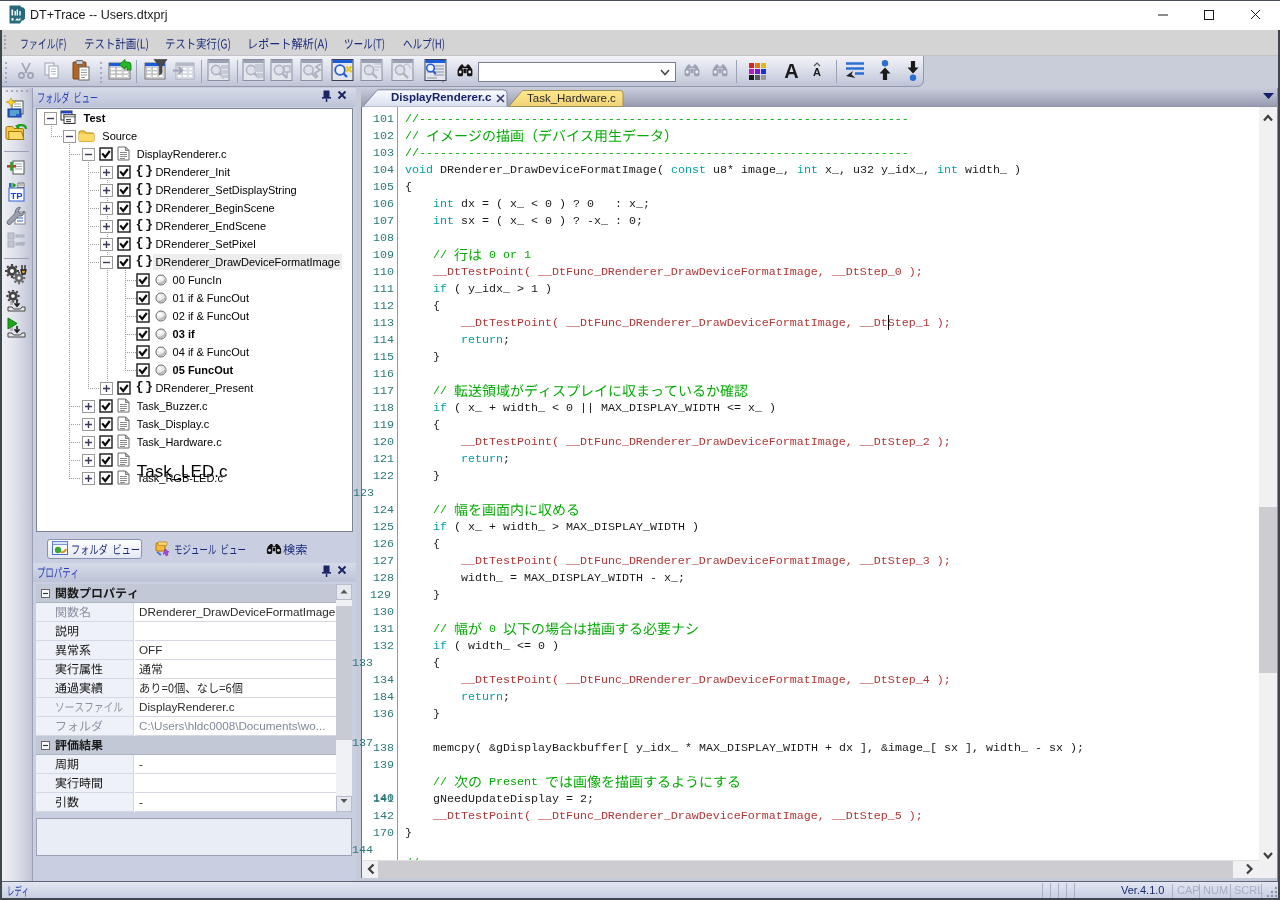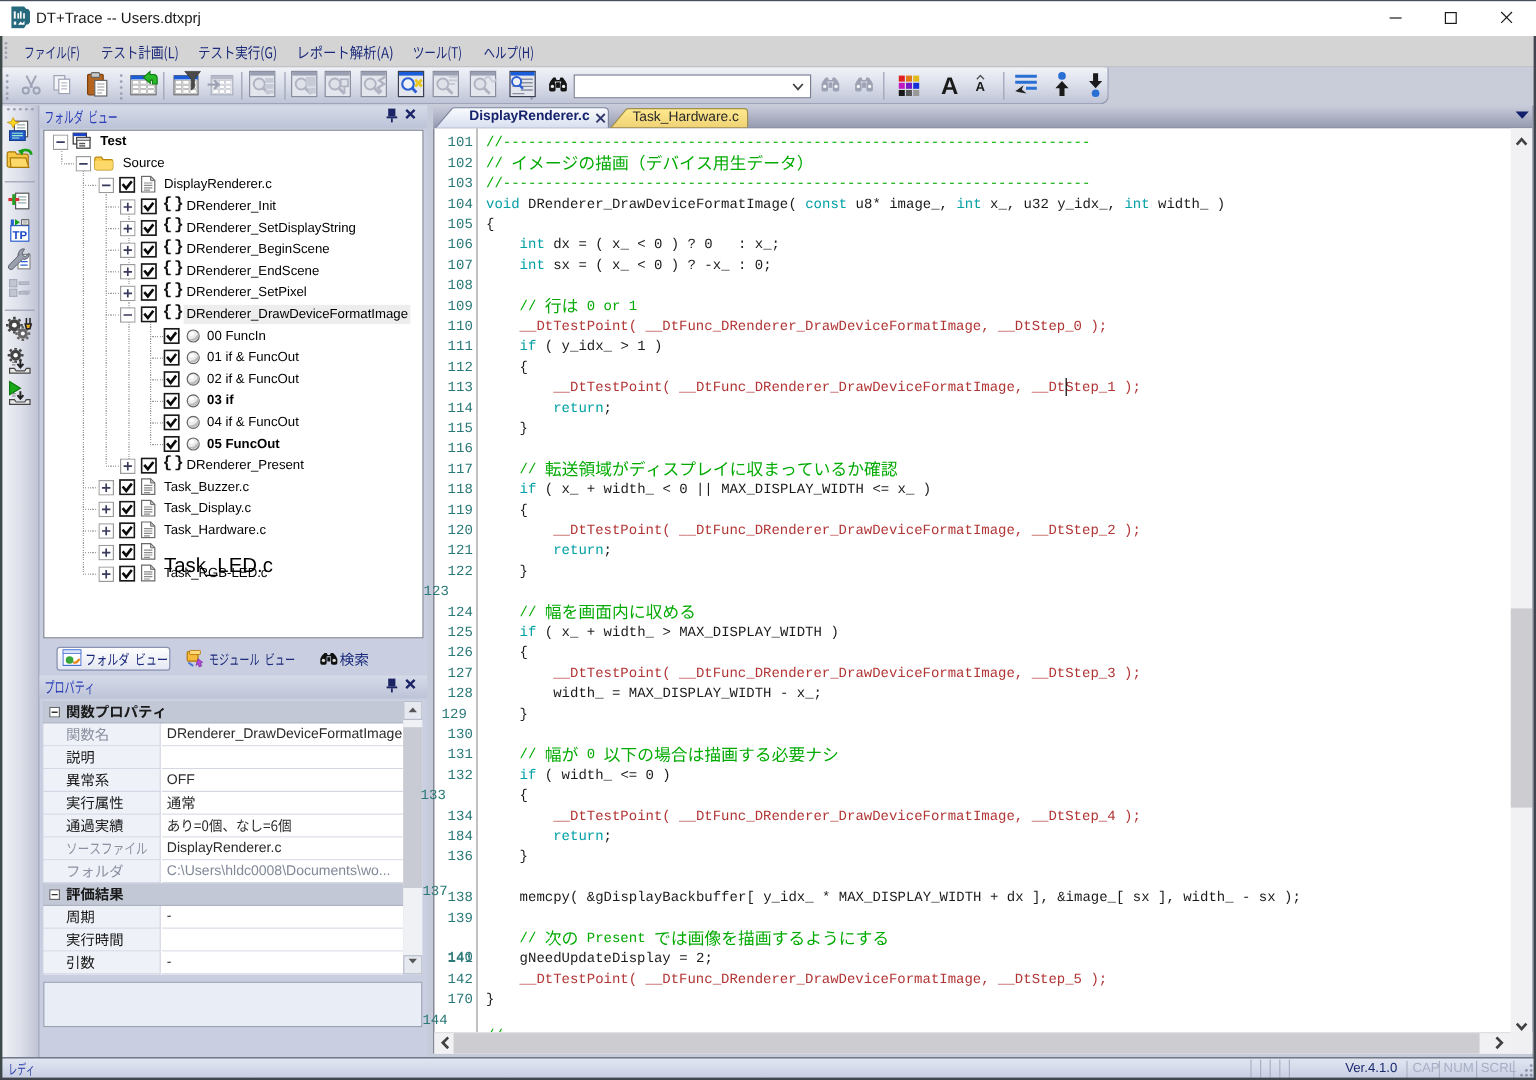--- a/index.html
+++ b/index.html
@@ -870,29 +870,29 @@
     <div class="abs mono" style="left:0;top:451px;height:17px;line-height:17px;"><span class="abs" style="left:352px;top:0;width:42px;text-align:right;color:#2a7878">121</span><span class="abs" style="left:461.0px;top:0;color:#00a0a5">return</span><span class="abs" style="left:503.0px;top:0;color:#1a1a1a">;</span></div>
     <div class="abs mono" style="left:0;top:468px;height:17px;line-height:17px;"><span class="abs" style="left:352px;top:0;width:42px;text-align:right;color:#2a7878">122</span><span class="abs" style="left:405.0px;top:0;color:#1a1a1a">    }</span></div>
     <div class="abs mono" style="left:0;top:485px;height:17px;line-height:17px;"><span class="abs" style="left:332px;top:0;width:42px;text-align:right;color:#2a7878">123</span></div>
     <div class="abs mono" style="left:0;top:502px;height:17px;line-height:17px;"><span class="abs" style="left:352px;top:0;width:42px;text-align:right;color:#2a7878">124</span><span class="abs" style="left:405.0px;top:0;color:#00aa00">    // </span><svg class="abs" style="left:454.0px;top:0" width="127" height="17" viewBox="0 0 127 17">
         <path d="M6.0 2.0V2.8H13.3V2.0ZM7.7 4.7H11.6V6.3H7.7ZM6.7 3.8V7.1H12.6V3.8ZM0.9 3.9V11.2H1.7V4.8H2.8V14.1H3.7V4.8H4.8V10.0C4.8 10.2 4.7 10.2 4.6 10.2C4.5 10.2 4.3 10.2 3.9 10.2C4.1 10.4 4.2 10.8 4.2 11.1C4.7 11.1 5.0 11.1 5.3 10.9C5.5 10.7 5.6 10.5 5.6 10.1V3.9H3.7V1.3H2.8V3.9ZM7.1 11.3H9.1V12.8H7.1ZM12.2 11.3V12.8H10.0V11.3ZM7.1 10.5V9.1H9.1V10.5ZM12.2 10.5H10.0V9.1H12.2ZM6.1 8.2V14.1H7.1V13.6H12.2V14.1H13.1V8.2Z M26.3 6.8 25.9 5.8C25.5 6.0 25.2 6.1 24.7 6.3C24.0 6.7 23.2 7.0 22.2 7.5C22.0 6.6 21.2 6.2 20.3 6.2C19.7 6.2 18.9 6.4 18.4 6.7C18.9 6.1 19.3 5.3 19.6 4.5C21.2 4.5 22.9 4.4 24.3 4.2L24.3 3.1C23.0 3.4 21.5 3.5 20.0 3.5C20.2 2.9 20.4 2.3 20.4 1.9L19.3 1.8C19.3 2.3 19.1 3.0 18.9 3.6L18.0 3.6C17.4 3.6 16.4 3.5 15.7 3.4V4.5C16.4 4.5 17.3 4.6 17.9 4.6H18.6C18.0 5.7 17.1 7.1 15.3 8.9L16.3 9.6C16.8 9.0 17.1 8.5 17.6 8.1C18.2 7.5 19.1 7.1 20.0 7.1C20.6 7.1 21.1 7.3 21.2 7.9C19.6 8.8 17.9 9.8 17.9 11.5C17.9 13.2 19.5 13.6 21.5 13.6C22.8 13.6 24.3 13.5 25.4 13.4L25.4 12.3C24.2 12.5 22.7 12.6 21.6 12.6C20.1 12.6 19.1 12.4 19.1 11.3C19.1 10.4 20.0 9.7 21.3 9.0C21.3 9.7 21.3 10.6 21.2 11.2H22.3L22.3 8.5C23.3 8.0 24.3 7.6 25.1 7.3C25.5 7.1 26.0 6.9 26.3 6.8Z M39.8 4.5V12.2H30.3V4.5H29.2V14.1H30.3V13.2H39.8V14.1H40.8V4.5ZM31.6 4.7V11.0H38.3V4.7H35.5V3.1H41.2V2.2H28.8V3.1H34.4V4.7ZM32.5 8.3H34.5V10.1H32.5ZM35.4 8.3H37.4V10.1H35.4ZM32.5 5.6H34.5V7.4H32.5ZM35.4 5.6H37.4V7.4H35.4Z M47.4 8.3H50.4V9.9H47.4ZM47.4 7.5V5.9H50.4V7.5ZM47.4 10.8H50.4V12.4H47.4ZM42.8 2.2V3.2H48.2C48.1 3.7 48.0 4.4 47.8 4.9H43.5V14.1H44.5V13.4H53.5V14.1H54.5V4.9H48.9L49.4 3.2H55.2V2.2ZM44.5 12.4V5.9H46.5V12.4ZM53.5 12.4H51.4V5.9H53.5Z M57.4 3.6V14.1H58.4V4.7H62.5C62.4 6.5 61.9 8.8 58.8 10.5C59.0 10.7 59.4 11.1 59.5 11.3C61.4 10.2 62.4 8.9 63.0 7.5C64.3 8.7 65.7 10.2 66.4 11.1L67.3 10.4C66.4 9.4 64.7 7.7 63.3 6.5C63.4 5.9 63.5 5.3 63.5 4.7H67.6V12.7C67.6 13.0 67.5 13.1 67.3 13.1C67.0 13.1 66.0 13.1 65.0 13.0C65.2 13.3 65.4 13.8 65.4 14.1C66.7 14.1 67.5 14.1 68.0 13.9C68.5 13.8 68.6 13.4 68.6 12.7V3.6H63.5V1.2H62.5V3.6Z M76.4 3.5V4.7C77.9 4.8 80.6 4.8 82.1 4.7V3.5C80.7 3.7 77.9 3.8 76.4 3.5ZM76.9 9.2 75.9 9.2C75.8 9.8 75.7 10.3 75.7 10.8C75.7 12.1 76.7 12.9 79.1 12.9C80.5 12.9 81.7 12.8 82.6 12.6L82.6 11.4C81.4 11.7 80.3 11.8 79.1 11.8C77.2 11.8 76.7 11.2 76.7 10.5C76.7 10.2 76.8 9.8 76.9 9.2ZM73.7 2.5 72.5 2.4C72.5 2.7 72.4 3.0 72.4 3.4C72.2 4.5 71.7 6.9 71.7 9.0C71.7 10.9 72.0 12.5 72.3 13.5L73.3 13.4C73.2 13.3 73.2 13.1 73.2 12.9C73.2 12.7 73.2 12.5 73.3 12.3C73.4 11.6 73.9 10.1 74.3 9.1L73.7 8.7C73.5 9.3 73.1 10.1 72.9 10.7C72.8 10.0 72.8 9.5 72.8 8.8C72.8 7.2 73.2 4.7 73.5 3.4C73.5 3.2 73.6 2.7 73.7 2.5Z M85.5 2.8V10.1L84.5 10.3L84.7 11.4L88.4 10.4V14.1H89.4V1.3H88.4V9.3L86.5 9.8V2.8ZM91.7 3.4 90.7 3.6C91.2 6.2 91.9 8.4 93.0 10.2C92.0 11.6 90.9 12.6 89.6 13.2C89.9 13.4 90.2 13.8 90.4 14.1C91.6 13.4 92.7 12.4 93.6 11.2C94.5 12.4 95.6 13.4 96.9 14.1C97.1 13.8 97.4 13.4 97.6 13.2C96.3 12.6 95.2 11.5 94.3 10.3C95.6 8.3 96.6 5.7 97.0 2.5L96.3 2.3L96.2 2.3H90.0V3.3H95.9C95.4 5.6 94.7 7.6 93.7 9.2C92.8 7.6 92.1 5.6 91.7 3.4Z M105.6 5.1C105.2 6.5 104.6 8.0 104.0 9.0L103.7 8.5C103.3 8.0 102.9 7.0 102.6 6.1C103.5 5.5 104.5 5.2 105.6 5.1ZM101.6 2.8 100.5 3.2C100.6 3.5 100.8 4.0 100.9 4.4L101.4 5.7C100.1 6.8 99.2 8.4 99.2 10.1C99.2 11.7 100.1 12.6 101.2 12.6C102.2 12.6 103.1 11.9 103.9 10.8C104.1 11.1 104.4 11.4 104.6 11.6L105.5 10.9C105.2 10.6 104.9 10.3 104.6 9.9C105.4 8.8 106.1 7.0 106.6 5.2C108.4 5.5 109.6 6.9 109.6 8.7C109.6 10.8 108.0 12.4 105.0 12.6L105.7 13.6C108.7 13.2 110.7 11.5 110.7 8.7C110.7 6.3 109.1 4.6 106.9 4.2L107.1 3.3C107.2 3.0 107.3 2.5 107.4 2.2L106.2 2.1C106.2 2.4 106.1 2.8 106.1 3.1C106.0 3.5 105.9 3.8 105.9 4.1C104.6 4.2 103.4 4.4 102.3 5.1L101.9 4.0C101.8 3.6 101.7 3.2 101.6 2.8ZM103.3 9.9C102.7 10.8 101.9 11.5 101.3 11.5C100.6 11.5 100.2 10.9 100.2 10.0C100.2 8.9 100.8 7.6 101.7 6.7C102.1 7.8 102.6 8.8 103.0 9.4Z M120.1 12.5C119.8 12.6 119.4 12.6 119.0 12.6C117.9 12.6 117.1 12.2 117.1 11.5C117.1 11.0 117.6 10.6 118.2 10.6C119.3 10.6 120.0 11.4 120.1 12.5ZM115.3 2.7 115.4 3.8C115.7 3.8 116.0 3.8 116.3 3.8C117.0 3.7 119.8 3.6 120.6 3.6C119.9 4.2 118.1 5.7 117.3 6.3C116.5 7.0 114.7 8.5 113.6 9.4L114.4 10.3C116.1 8.5 117.4 7.5 119.7 7.5C121.5 7.5 122.9 8.5 122.9 9.9C122.9 11.0 122.2 11.8 121.1 12.3C120.9 10.9 120.0 9.8 118.3 9.8C117.0 9.8 116.1 10.6 116.1 11.6C116.1 12.8 117.3 13.6 119.2 13.6C122.1 13.6 124.0 12.1 124.0 9.9C124.0 8.0 122.3 6.6 120.0 6.6C119.4 6.6 118.7 6.7 118.0 6.9C119.1 6.0 121.0 4.4 121.7 3.8C122.0 3.6 122.3 3.4 122.5 3.3L121.9 2.4C121.7 2.5 121.5 2.5 121.1 2.6C120.4 2.6 117.1 2.7 116.3 2.7C116.0 2.7 115.7 2.7 115.3 2.7Z" fill="#00aa00"></path>
       </svg></div>
     <div class="abs mono" style="left:0;top:519px;height:17px;line-height:17px;"><span class="abs" style="left:352px;top:0;width:42px;text-align:right;color:#2a7878">125</span><span class="abs" style="left:433.0px;top:0;color:#00a0a5">if</span><span class="abs" style="left:447.0px;top:0;color:#1a1a1a"> ( </span><span class="abs" style="left:468.0px;top:0;color:#1a1a1a">x_</span><span class="abs" style="left:482.0px;top:0;color:#1a1a1a"> + </span><span class="abs" style="left:503.0px;top:0;color:#1a1a1a">width_</span><span class="abs" style="left:545.0px;top:0;color:#1a1a1a"> &gt; </span><span class="abs" style="left:566.0px;top:0;color:#1a1a1a">MAX_DISPLAY_WIDTH</span><span class="abs" style="left:685.0px;top:0;color:#1a1a1a"> )</span></div>
     <div class="abs mono" style="left:0;top:536px;height:17px;line-height:17px;"><span class="abs" style="left:352px;top:0;width:42px;text-align:right;color:#2a7878">126</span><span class="abs" style="left:405.0px;top:0;color:#1a1a1a">    {</span></div>
     <div class="abs mono" style="left:0;top:553px;height:17px;line-height:17px;"><span class="abs" style="left:352px;top:0;width:42px;text-align:right;color:#2a7878">127</span><span class="abs" style="left:461.0px;top:0;color:#b23535">__DtTestPoint( __DtFunc_DRenderer_DrawDeviceFormatImage, __DtStep_3 );</span></div>
     <div class="abs mono" style="left:0;top:570px;height:17px;line-height:17px;"><span class="abs" style="left:352px;top:0;width:42px;text-align:right;color:#2a7878">128</span><span class="abs" style="left:461.0px;top:0;color:#1a1a1a">width_</span><span class="abs" style="left:503.0px;top:0;color:#1a1a1a"> = </span><span class="abs" style="left:524.0px;top:0;color:#1a1a1a">MAX_DISPLAY_WIDTH</span><span class="abs" style="left:643.0px;top:0;color:#1a1a1a"> - </span><span class="abs" style="left:664.0px;top:0;color:#1a1a1a">x_</span><span class="abs" style="left:678.0px;top:0;color:#1a1a1a">;</span></div>
-    <div class="abs mono" style="left:0;top:587px;height:17px;line-height:17px;"><span class="abs" style="left:368px;top:0;width:42px;color:#2a7878">129</span><span class="abs" style="left:405.0px;top:0;color:#1a1a1a">    }</span></div>
+    <div class="abs mono" style="left:0;top:587px;height:17px;line-height:17px;"><span class="abs" style="left:349px;top:0;width:42px;text-align:right;color:#2a7878">129</span><span class="abs" style="left:405.0px;top:0;color:#1a1a1a">    }</span></div>
     <div class="abs mono" style="left:0;top:604px;height:17px;line-height:17px;"><span class="abs" style="left:352px;top:0;width:42px;text-align:right;color:#2a7878">130</span></div>
     <div class="abs mono" style="left:0;top:621px;height:17px;line-height:17px;"><span class="abs" style="left:352px;top:0;width:42px;text-align:right;color:#2a7878">131</span><span class="abs" style="left:405.0px;top:0;color:#00aa00">    // </span><svg class="abs" style="left:454.0px;top:0" width="29" height="17" viewBox="0 0 29 17">
         <path d="M6.0 2.0V2.8H13.3V2.0ZM7.7 4.7H11.6V6.3H7.7ZM6.7 3.8V7.1H12.6V3.8ZM0.9 3.9V11.2H1.7V4.8H2.8V14.1H3.7V4.8H4.8V10.0C4.8 10.2 4.7 10.2 4.6 10.2C4.5 10.2 4.3 10.2 3.9 10.2C4.1 10.4 4.2 10.8 4.2 11.1C4.7 11.1 5.0 11.1 5.3 10.9C5.5 10.7 5.6 10.5 5.6 10.1V3.9H3.7V1.3H2.8V3.9ZM7.1 11.3H9.1V12.8H7.1ZM12.2 11.3V12.8H10.0V11.3ZM7.1 10.5V9.1H9.1V10.5ZM12.2 10.5H10.0V9.1H12.2ZM6.1 8.2V14.1H7.1V13.6H12.2V14.1H13.1V8.2Z M24.8 3.7 23.7 4.2C24.7 5.4 25.8 7.8 26.2 9.2L27.3 8.7C26.9 7.4 25.6 4.9 24.8 3.7ZM24.9 1.7 24.2 2.0C24.5 2.6 25.0 3.4 25.3 4.0L26.1 3.6C25.8 3.1 25.3 2.2 24.9 1.7ZM26.5 1.2 25.7 1.5C26.1 2.0 26.6 2.8 26.9 3.4L27.6 3.1C27.4 2.5 26.8 1.7 26.5 1.2ZM14.9 5.2 15.0 6.4C15.4 6.3 16.0 6.3 16.3 6.2L18.1 6.1C17.6 7.9 16.5 11.1 15.1 13.0L16.2 13.5C17.7 11.1 18.7 7.9 19.2 5.9C19.8 5.9 20.4 5.8 20.7 5.8C21.6 5.8 22.2 6.1 22.2 7.4C22.2 8.9 22.0 10.7 21.5 11.6C21.2 12.3 20.8 12.4 20.3 12.4C19.9 12.4 19.2 12.3 18.6 12.1L18.8 13.3C19.2 13.3 19.9 13.4 20.4 13.4C21.3 13.4 22.0 13.2 22.5 12.3C23.0 11.1 23.3 8.9 23.3 7.2C23.3 5.3 22.2 4.9 21.0 4.9C20.6 4.9 20.1 4.9 19.4 4.9L19.8 3.0C19.8 2.7 19.9 2.4 19.9 2.1L18.6 2.0C18.6 2.9 18.5 4.0 18.3 5.0C17.4 5.1 16.6 5.2 16.2 5.2C15.7 5.2 15.3 5.2 14.9 5.2Z" fill="#00aa00"></path>
       </svg><span class="abs" style="left:482.0px;top:0;color:#00aa00"> 0 </span><svg class="abs" style="left:503.0px;top:0" width="197" height="17" viewBox="0 0 197 17">
         <path d="M5.1 3.4C6.0 4.5 6.9 5.9 7.3 6.9L8.3 6.3C7.9 5.4 7.0 4.0 6.0 3.0ZM2.2 2.0 2.4 10.7C1.7 11.0 1.1 11.3 0.5 11.5L0.9 12.6C2.4 11.9 4.6 11.0 6.5 10.1L6.3 9.1L3.5 10.3L3.3 2.0ZM10.8 2.0C10.2 8.1 8.7 11.5 3.9 13.3C4.1 13.5 4.6 13.9 4.7 14.2C6.9 13.2 8.5 12.0 9.6 10.4C10.8 11.6 12.1 13.1 12.7 14.1L13.6 13.3C12.9 12.2 11.4 10.6 10.1 9.4C11.1 7.5 11.6 5.1 12.0 2.1Z M14.8 2.3V3.3H20.2V14.1H21.3V6.7C22.9 7.6 24.8 8.7 25.7 9.5L26.5 8.5C25.4 7.7 23.1 6.4 21.5 5.6L21.3 5.8V3.3H27.2V2.3Z M34.7 4.0C34.5 5.3 34.2 6.6 33.9 7.8C33.2 10.2 32.4 11.1 31.8 11.1C31.1 11.1 30.3 10.3 30.3 8.5C30.3 6.6 32.0 4.3 34.7 4.0ZM35.8 4.0C38.2 4.2 39.6 5.9 39.6 8.1C39.6 10.5 37.8 11.8 36.0 12.2C35.7 12.3 35.3 12.4 34.8 12.4L35.5 13.4C38.8 13.0 40.7 11.0 40.7 8.1C40.7 5.3 38.6 2.9 35.4 2.9C31.9 2.9 29.2 5.6 29.2 8.6C29.2 11.0 30.5 12.4 31.7 12.4C33.0 12.4 34.1 10.9 35.0 8.0C35.4 6.7 35.6 5.3 35.8 4.0Z M49.0 4.3H53.5V5.4H49.0ZM49.0 2.4H53.5V3.5H49.0ZM48.0 1.7V6.2H54.4V1.7ZM46.6 7.0V7.9H48.6C47.9 9.1 46.9 10.0 45.8 10.7C46.0 10.9 46.4 11.2 46.5 11.4C47.2 10.9 47.8 10.4 48.4 9.8H49.8C49.0 11.0 47.8 12.3 46.6 12.9C46.9 13.1 47.1 13.3 47.3 13.6C48.6 12.7 50.0 11.2 50.7 9.8H52.1C51.5 11.3 50.5 12.8 49.3 13.6C49.6 13.7 49.9 14.0 50.1 14.2C51.3 13.3 52.4 11.4 53.0 9.8H54.1C53.9 12.0 53.7 12.9 53.4 13.1C53.3 13.2 53.2 13.3 53.0 13.3C52.8 13.3 52.3 13.3 51.8 13.2C52.0 13.4 52.0 13.8 52.1 14.1C52.6 14.1 53.1 14.1 53.4 14.1C53.8 14.0 54.0 14.0 54.2 13.7C54.6 13.3 54.9 12.2 55.1 9.3C55.1 9.2 55.1 8.9 55.1 8.9H49.0C49.3 8.6 49.5 8.2 49.6 7.9H55.5V7.0ZM42.5 10.5 42.9 11.6C44.1 11.0 45.6 10.2 47.0 9.5L46.8 8.6L45.4 9.2V5.3H46.9V4.3H45.4V1.4H44.4V4.3H42.7V5.3H44.4V9.7C43.7 10.0 43.0 10.3 42.5 10.5Z M59.5 5.8V6.8H66.5V5.8ZM63.0 2.3C64.3 4.1 66.8 6.1 68.9 7.2C69.1 6.9 69.4 6.6 69.6 6.3C67.4 5.3 64.9 3.4 63.4 1.3H62.4C61.3 3.1 58.9 5.2 56.5 6.5C56.7 6.7 57.0 7.1 57.1 7.3C59.5 6.0 61.8 4.0 63.0 2.3ZM58.7 8.5V14.1H59.8V13.5H66.2V14.1H67.3V8.5ZM59.8 12.6V9.5H66.2V12.6Z M73.6 2.3 72.3 2.2C72.3 2.5 72.3 2.9 72.3 3.2C72.1 4.4 71.6 7.0 71.6 9.1C71.6 11.0 71.9 12.5 72.1 13.5L73.1 13.4C73.1 13.3 73.1 13.1 73.1 13.0C73.1 12.8 73.1 12.5 73.2 12.3C73.3 11.6 73.8 10.2 74.1 9.2L73.6 8.8C73.3 9.4 73.0 10.2 72.8 10.8C72.7 10.2 72.6 9.6 72.6 8.9C72.6 7.3 73.1 4.6 73.3 3.3C73.4 3.0 73.5 2.5 73.6 2.3ZM79.5 10.4 79.5 10.9C79.5 11.8 79.1 12.4 78.0 12.4C76.9 12.4 76.2 12.0 76.2 11.3C76.2 10.6 77.0 10.2 78.0 10.2C78.5 10.2 79.0 10.3 79.5 10.4ZM80.5 2.2H79.2C79.3 2.5 79.3 2.8 79.3 3.1V4.8L78.0 4.8C77.1 4.8 76.4 4.8 75.6 4.7V5.8C76.4 5.8 77.1 5.9 77.9 5.9L79.3 5.8C79.3 7.0 79.4 8.4 79.4 9.4C79.0 9.4 78.6 9.3 78.1 9.3C76.3 9.3 75.2 10.3 75.2 11.4C75.2 12.7 76.3 13.4 78.1 13.4C80.0 13.4 80.6 12.3 80.6 11.2V10.9C81.3 11.3 82.0 11.9 82.7 12.5L83.3 11.6C82.6 10.9 81.7 10.2 80.5 9.8C80.5 8.6 80.4 7.2 80.4 5.8C81.2 5.7 82.0 5.6 82.8 5.5V4.4C82.0 4.6 81.2 4.7 80.4 4.8C80.4 4.1 80.4 3.4 80.4 3.1C80.4 2.8 80.4 2.5 80.5 2.2Z M94.5 1.2V3.3H92.0V1.2H91.0V3.3H89.0V4.2H91.0V6.0H92.0V4.2H94.5V6.0H95.5V4.2H97.3V3.3H95.5V1.2ZM90.6 10.5H92.7V12.4H90.6ZM90.6 9.5V7.6H92.7V9.5ZM95.8 10.5V12.4H93.7V10.5ZM95.8 9.5H93.7V7.6H95.8ZM89.6 6.7V14.1H90.6V13.4H95.8V14.0H96.8V6.7ZM86.3 1.3V4.1H84.6V5.0H86.3V8.1C85.6 8.4 84.9 8.5 84.4 8.7L84.7 9.7L86.3 9.2V12.8C86.3 13.0 86.2 13.1 86.0 13.1C85.9 13.1 85.3 13.1 84.7 13.1C84.9 13.3 85.0 13.8 85.0 14.0C85.9 14.0 86.5 14.0 86.8 13.8C87.1 13.7 87.3 13.4 87.3 12.8V8.9L88.8 8.4L88.7 7.4L87.3 7.8V5.0H88.8V4.1H87.3V1.3Z M109.8 4.5V12.2H100.3V4.5H99.2V14.1H100.3V13.2H109.8V14.1H110.8V4.5ZM101.6 4.7V11.0H108.3V4.7H105.5V3.1H111.2V2.2H98.8V3.1H104.4V4.7ZM102.5 8.3H104.5V10.1H102.5ZM105.4 8.3H107.4V10.1H105.4ZM102.5 5.6H104.5V7.4H102.5ZM105.4 5.6H107.4V7.4H105.4Z M120.0 7.8C120.1 9.1 119.5 9.8 118.7 9.8C117.9 9.8 117.3 9.2 117.3 8.4C117.3 7.5 118.0 6.9 118.7 6.9C119.3 6.9 119.7 7.2 120.0 7.8ZM113.3 3.9 113.4 4.9C115.1 4.8 117.5 4.7 119.6 4.7L119.6 6.1C119.4 6.0 119.1 6.0 118.7 6.0C117.4 6.0 116.2 7.0 116.2 8.4C116.2 9.9 117.4 10.7 118.5 10.7C119.0 10.7 119.4 10.6 119.8 10.4C119.2 11.6 117.9 12.4 116.0 12.8L117.0 13.8C120.2 12.8 121.2 10.7 121.2 8.8C121.2 8.1 121.0 7.5 120.7 7.0L120.7 4.7H120.9C122.9 4.7 124.2 4.7 125.0 4.8L125.0 3.7C124.3 3.7 122.6 3.7 120.9 3.7H120.7L120.7 2.8C120.7 2.6 120.8 2.1 120.8 1.9H119.5C119.5 2.0 119.6 2.4 119.6 2.8L119.6 3.7C117.5 3.7 114.9 3.8 113.3 3.9Z M134.1 12.5C133.8 12.6 133.4 12.6 133.0 12.6C131.9 12.6 131.1 12.2 131.1 11.5C131.1 11.0 131.6 10.6 132.2 10.6C133.3 10.6 134.0 11.4 134.1 12.5ZM129.3 2.7 129.4 3.8C129.7 3.8 130.0 3.8 130.3 3.8C131.0 3.7 133.8 3.6 134.6 3.6C133.9 4.2 132.1 5.7 131.3 6.3C130.5 7.0 128.7 8.5 127.6 9.4L128.4 10.3C130.1 8.5 131.4 7.5 133.7 7.5C135.5 7.5 136.9 8.5 136.9 9.9C136.9 11.0 136.2 11.8 135.1 12.3C134.9 10.9 134.0 9.8 132.3 9.8C131.0 9.8 130.1 10.6 130.1 11.6C130.1 12.8 131.3 13.6 133.2 13.6C136.1 13.6 138.0 12.1 138.0 9.9C138.0 8.0 136.3 6.6 134.0 6.6C133.4 6.6 132.7 6.7 132.0 6.9C133.1 6.0 135.0 4.4 135.7 3.8C136.0 3.6 136.3 3.4 136.5 3.3L135.9 2.4C135.7 2.5 135.5 2.5 135.1 2.6C134.4 2.6 131.1 2.7 130.3 2.7C130.0 2.7 129.7 2.7 129.3 2.7Z M144.3 2.0C145.5 2.8 147.0 4.0 147.9 4.7L148.6 3.9C147.8 3.2 146.2 2.1 145.0 1.3ZM142.1 5.5C141.8 7.0 141.2 8.9 140.4 10.1L141.4 10.5C142.2 9.3 142.7 7.3 143.1 5.7ZM150.3 6.4C151.3 7.8 152.2 9.7 152.6 10.9L153.6 10.4C153.2 9.2 152.2 7.3 151.3 6.0ZM151.1 2.1C149.8 4.7 147.9 7.2 145.4 9.3V4.6H144.3V10.2C143.1 11.1 141.8 11.8 140.4 12.5C140.7 12.7 141.0 13.0 141.1 13.3C142.3 12.8 143.3 12.1 144.3 11.4V12.1C144.3 13.6 144.7 14.0 146.3 14.0C146.6 14.0 148.8 14.0 149.1 14.0C150.6 14.0 151.0 13.3 151.1 10.7C150.8 10.7 150.4 10.5 150.1 10.3C150.0 12.5 149.9 13.0 149.1 13.0C148.6 13.0 146.7 13.0 146.4 13.0C145.6 13.0 145.4 12.8 145.4 12.2V10.6C148.3 8.4 150.5 5.5 152.1 2.5Z M155.7 4.0V7.6H159.4L158.5 8.9H154.6V9.8H157.9C157.4 10.5 156.9 11.2 156.4 11.8L157.4 12.1L157.7 11.8C158.6 11.9 159.4 12.1 160.2 12.3C158.8 12.8 157.1 13.1 154.8 13.2C155.0 13.4 155.2 13.8 155.2 14.1C158.0 13.9 160.2 13.5 161.8 12.7C163.5 13.2 165.1 13.7 166.3 14.1L166.9 13.3C165.9 12.9 164.4 12.4 162.8 12.0C163.6 11.4 164.2 10.7 164.6 9.8H167.4V8.9H159.7L160.5 7.7L160.1 7.6H166.4V4.0H163.1V2.8H167.0V1.8H155.0V2.8H158.8V4.0ZM159.2 9.8H163.4C163.0 10.6 162.4 11.2 161.5 11.7C160.5 11.4 159.4 11.2 158.3 11.0ZM159.8 2.8H162.1V4.0H159.8ZM156.7 4.8H158.8V6.7H156.7ZM159.8 4.8H162.1V6.7H159.8ZM163.1 4.8H165.4V6.7H163.1Z M169.4 5.4V6.6C169.7 6.5 170.2 6.5 170.7 6.5H174.8C174.8 9.4 173.6 11.5 171.0 12.7L172.1 13.5C174.9 11.9 176.0 9.6 176.0 6.5H179.7C180.1 6.5 180.7 6.5 180.9 6.6V5.4C180.7 5.4 180.2 5.4 179.7 5.4H176.0V3.6C176.0 3.1 176.0 2.4 176.1 2.2H174.7C174.7 2.4 174.8 3.1 174.8 3.5V5.4H170.7C170.2 5.4 169.7 5.4 169.4 5.4Z M186.2 2.2 185.6 3.2C186.4 3.7 187.9 4.7 188.6 5.2L189.3 4.2C188.7 3.8 187.0 2.7 186.2 2.2ZM184.1 12.3 184.8 13.4C186.1 13.1 188.0 12.5 189.4 11.7C191.6 10.3 193.6 8.5 194.8 6.6L194.1 5.5C193.0 7.5 191.1 9.3 188.8 10.6C187.4 11.4 185.7 12.0 184.1 12.3ZM184.1 5.4 183.5 6.3C184.3 6.8 185.8 7.8 186.5 8.3L187.2 7.3C186.6 6.8 184.9 5.8 184.1 5.4Z" fill="#00aa00"></path>
       </svg></div>
     <div class="abs mono" style="left:0;top:638px;height:17px;line-height:17px;"><span class="abs" style="left:352px;top:0;width:42px;text-align:right;color:#2a7878">132</span><span class="abs" style="left:433.0px;top:0;color:#00a0a5">if</span><span class="abs" style="left:447.0px;top:0;color:#1a1a1a"> ( </span><span class="abs" style="left:468.0px;top:0;color:#1a1a1a">width_</span><span class="abs" style="left:510.0px;top:0;color:#1a1a1a"> &lt;= 0 )</span></div>
-    <div class="abs mono" style="left:0;top:655px;height:17px;line-height:17px;"><span class="abs" style="left:340px;top:0;width:42px;text-align:center;color:#2a7878">133</span><span class="abs" style="left:405.0px;top:0;color:#1a1a1a">    {</span></div>
+    <div class="abs mono" style="left:0;top:655px;height:17px;line-height:17px;"><span class="abs" style="left:352px;top:0;width:42px;text-align:left;color:#2a7878">133</span><span class="abs" style="left:405.0px;top:0;color:#1a1a1a">    {</span></div>
     <div class="abs mono" style="left:0;top:672px;height:17px;line-height:17px;"><span class="abs" style="left:352px;top:0;width:42px;text-align:right;color:#2a7878">134</span><span class="abs" style="left:461.0px;top:0;color:#b23535">__DtTestPoint( __DtFunc_DRenderer_DrawDeviceFormatImage, __DtStep_4 );</span></div>
     <div class="abs mono" style="left:0;top:689px;height:17px;line-height:17px;"><span class="abs" style="left:352px;top:0;width:42px;text-align:right;color:#2a7878">184</span><span class="abs" style="left:461.0px;top:0;color:#00a0a5">return</span><span class="abs" style="left:503.0px;top:0;color:#1a1a1a">;</span></div>
     <div class="abs mono" style="left:0;top:706px;height:17px;line-height:17px;"><span class="abs" style="left:352px;top:0;width:42px;text-align:right;color:#2a7878">136</span><span class="abs" style="left:405.0px;top:0;color:#1a1a1a">    }</span></div>
     <div class="abs mono" style="left:0;top:723px;height:17px;line-height:17px;"><span class="abs" style="left:352px;top:12px;width:42px;text-align:left;color:#2a7878">137</span></div>
     <div class="abs mono" style="left:0;top:740px;height:17px;line-height:17px;"><span class="abs" style="left:352px;top:0;width:42px;text-align:right;color:#2a7878">138</span><span class="abs" style="left:433.0px;top:0;color:#1a1a1a">memcpy</span><span class="abs" style="left:475.0px;top:0;color:#1a1a1a">( &amp;</span><span class="abs" style="left:496.0px;top:0;color:#1a1a1a">gDisplayBackbuffer</span><span class="abs" style="left:622.0px;top:0;color:#1a1a1a">[ </span><span class="abs" style="left:636.0px;top:0;color:#1a1a1a">y_idx_</span><span class="abs" style="left:678.0px;top:0;color:#1a1a1a"> * </span><span class="abs" style="left:699.0px;top:0;color:#1a1a1a">MAX_DISPLAY_WIDTH</span><span class="abs" style="left:818.0px;top:0;color:#1a1a1a"> + </span><span class="abs" style="left:839.0px;top:0;color:#1a1a1a">dx</span><span class="abs" style="left:853.0px;top:0;color:#1a1a1a"> ], &amp;</span><span class="abs" style="left:888.0px;top:0;color:#1a1a1a">image_</span><span class="abs" style="left:930.0px;top:0;color:#1a1a1a">[ </span><span class="abs" style="left:944.0px;top:0;color:#1a1a1a">sx</span><span class="abs" style="left:958.0px;top:0;color:#1a1a1a"> ], </span><span class="abs" style="left:986.0px;top:0;color:#1a1a1a">width_</span><span class="abs" style="left:1028.0px;top:0;color:#1a1a1a"> - </span><span class="abs" style="left:1049.0px;top:0;color:#1a1a1a">sx</span><span class="abs" style="left:1063.0px;top:0;color:#1a1a1a"> );</span></div>
     <div class="abs mono" style="left:0;top:757px;height:17px;line-height:17px;"><span class="abs" style="left:352px;top:0;width:42px;text-align:right;color:#2a7878">139</span></div>
     <div class="abs mono" style="left:0;top:774px;height:17px;line-height:17px;"><span class="abs" style="left:352px;top:16px;width:42px;text-align:right;color:#2a7878">140</span><span class="abs" style="left:405.0px;top:0;color:#00aa00">    // </span><svg class="abs" style="left:454.0px;top:0" width="29" height="17" viewBox="0 0 29 17">
         <path d="M0.5 11.2 1.2 12.1C2.2 11.2 3.3 10.0 4.4 8.8L3.8 7.9C2.6 9.2 1.3 10.5 0.5 11.2ZM1.0 2.9C1.9 3.6 3.0 4.5 3.5 5.1L4.3 4.2C3.8 3.6 2.6 2.8 1.7 2.2ZM6.2 1.3C5.8 3.5 4.9 5.7 3.7 7.1C4.0 7.2 4.5 7.5 4.7 7.7C5.3 6.9 5.8 5.9 6.3 4.8H8.0V6.6C8.0 7.9 7.3 11.6 3.0 13.3C3.2 13.5 3.5 13.9 3.6 14.1C7.0 12.7 8.3 9.9 8.5 8.6C8.8 9.9 9.9 12.8 12.9 14.1C13.0 13.9 13.4 13.4 13.6 13.2C9.8 11.5 9.1 7.8 9.1 6.6V4.8H12.0C11.7 5.7 11.3 6.8 10.9 7.4C11.2 7.5 11.6 7.8 11.8 7.9C12.3 6.9 13.0 5.5 13.3 4.1L12.6 3.7L12.4 3.8H6.7C6.9 3.0 7.2 2.2 7.3 1.5Z M20.7 4.0C20.5 5.3 20.2 6.6 19.9 7.8C19.2 10.2 18.4 11.1 17.8 11.1C17.1 11.1 16.3 10.3 16.3 8.5C16.3 6.6 18.0 4.3 20.7 4.0ZM21.8 4.0C24.2 4.2 25.6 5.9 25.6 8.1C25.6 10.5 23.8 11.8 22.0 12.2C21.7 12.3 21.3 12.4 20.8 12.4L21.5 13.4C24.8 13.0 26.7 11.0 26.7 8.1C26.7 5.3 24.6 2.9 21.4 2.9C17.9 2.9 15.2 5.6 15.2 8.6C15.2 11.0 16.5 12.4 17.7 12.4C19.0 12.4 20.1 10.9 21.0 8.0C21.4 6.7 21.6 5.3 21.8 4.0Z" fill="#00aa00"></path>
       </svg><span class="abs" style="left:482.0px;top:0;color:#00aa00"> Present </span><svg class="abs" style="left:545.0px;top:0" width="197" height="17" viewBox="0 0 197 17">
         <path d="M1.1 3.8 1.2 5.0C2.7 4.7 6.3 4.3 7.8 4.2C6.5 4.9 5.2 6.7 5.2 8.9C5.2 12.0 8.1 13.4 10.7 13.5L11.1 12.4C8.9 12.3 6.3 11.4 6.3 8.7C6.3 7.0 7.5 4.9 9.5 4.2C10.2 4.0 11.5 4.0 12.3 4.0V2.9C11.3 2.9 10.0 3.0 8.5 3.1C5.9 3.4 3.3 3.6 2.4 3.7C2.1 3.7 1.6 3.8 1.1 3.8ZM10.2 5.7 9.5 6.0C10.0 6.6 10.4 7.3 10.7 8.0L11.4 7.7C11.1 7.1 10.6 6.2 10.2 5.7ZM11.8 5.1 11.1 5.5C11.5 6.1 11.9 6.7 12.3 7.4L13.0 7.1C12.7 6.5 12.1 5.6 11.8 5.1Z M17.6 2.3 16.3 2.2C16.3 2.5 16.3 2.9 16.3 3.2C16.1 4.4 15.6 7.0 15.6 9.1C15.6 11.0 15.9 12.5 16.1 13.5L17.1 13.4C17.1 13.3 17.1 13.1 17.1 13.0C17.1 12.8 17.1 12.5 17.1 12.3C17.3 11.6 17.8 10.2 18.1 9.2L17.6 8.8C17.3 9.4 17.0 10.2 16.8 10.8C16.7 10.2 16.6 9.6 16.6 8.9C16.6 7.3 17.1 4.6 17.3 3.3C17.4 3.0 17.5 2.5 17.6 2.3ZM23.5 10.4 23.5 10.9C23.5 11.8 23.1 12.4 22.0 12.4C20.9 12.4 20.2 12.0 20.2 11.3C20.2 10.6 21.0 10.2 22.0 10.2C22.5 10.2 23.0 10.3 23.5 10.4ZM24.5 2.2H23.2C23.3 2.5 23.3 2.8 23.3 3.1V4.8L22.0 4.8C21.1 4.8 20.4 4.8 19.6 4.7V5.8C20.4 5.8 21.1 5.9 21.9 5.9L23.3 5.8C23.3 7.0 23.4 8.4 23.4 9.4C23.0 9.4 22.6 9.3 22.1 9.3C20.3 9.3 19.2 10.3 19.2 11.4C19.2 12.7 20.3 13.4 22.1 13.4C24.0 13.4 24.6 12.3 24.6 11.2V10.9C25.3 11.3 26.0 11.9 26.7 12.5L27.3 11.6C26.6 10.9 25.7 10.2 24.5 9.8C24.5 8.6 24.4 7.2 24.4 5.8C25.2 5.7 26.0 5.6 26.8 5.5V4.4C26.0 4.6 25.2 4.7 24.4 4.8C24.4 4.1 24.4 3.4 24.4 3.1C24.4 2.8 24.4 2.5 24.5 2.2Z M39.8 4.5V12.2H30.3V4.5H29.2V14.1H30.3V13.2H39.8V14.1H40.8V4.5ZM31.6 4.7V11.0H38.3V4.7H35.5V3.1H41.2V2.2H28.8V3.1H34.4V4.7ZM32.5 8.3H34.5V10.1H32.5ZM35.4 8.3H37.4V10.1H35.4ZM32.5 5.6H34.5V7.4H32.5ZM35.4 5.6H37.4V7.4H35.4Z M48.6 3.0H51.4C51.1 3.3 50.9 3.7 50.6 4.0H47.8C48.1 3.7 48.4 3.3 48.6 3.0ZM54.6 7.6C54.1 8.0 53.3 8.7 52.7 9.1C52.4 8.5 52.2 7.8 52.0 7.1H54.9V4.0H51.8C52.1 3.5 52.5 3.0 52.8 2.5L52.1 2.1L51.9 2.1H49.2L49.6 1.4L48.6 1.3C48.0 2.4 47.0 3.7 45.5 4.7C45.8 4.9 46.1 5.1 46.3 5.4L46.7 5.0V7.1H49.4C48.4 7.8 47.0 8.3 45.9 8.7C46.0 8.8 46.3 9.2 46.5 9.4C47.3 9.1 48.3 8.7 49.1 8.2C49.4 8.4 49.6 8.6 49.7 8.8C48.8 9.5 47.2 10.3 46.0 10.6C46.2 10.8 46.4 11.2 46.5 11.4C47.7 10.9 49.2 10.1 50.2 9.4C50.3 9.7 50.5 9.9 50.6 10.2C49.4 11.3 47.4 12.5 45.7 13.0C45.9 13.2 46.2 13.5 46.3 13.8C47.8 13.2 49.6 12.2 50.8 11.1C50.9 12.0 50.8 12.7 50.4 13.0C50.1 13.2 49.9 13.3 49.5 13.3C49.3 13.3 48.8 13.2 48.4 13.2C48.5 13.4 48.6 13.9 48.6 14.1C49.0 14.1 49.4 14.1 49.7 14.1C50.3 14.1 50.7 14.0 51.1 13.7C52.2 12.8 52.2 9.7 49.9 7.8C50.1 7.6 50.4 7.3 50.7 7.1H51.1C51.7 9.9 53.0 12.3 54.8 13.5C55.0 13.3 55.3 12.9 55.6 12.7C54.5 12.1 53.7 11.1 53.0 9.9C53.7 9.4 54.6 8.8 55.3 8.2ZM47.7 4.8H50.3V6.4H47.7ZM51.2 4.8H53.9V6.4H51.2ZM45.3 1.3C44.6 3.5 43.5 5.6 42.3 7.0C42.4 7.3 42.7 7.8 42.8 8.1C43.3 7.6 43.7 6.9 44.1 6.2V14.1H45.1V4.3C45.6 3.5 45.9 2.5 46.2 1.6Z M68.3 6.8 67.9 5.8C67.5 6.0 67.2 6.1 66.7 6.3C66.0 6.7 65.2 7.0 64.2 7.5C64.0 6.6 63.2 6.2 62.3 6.2C61.7 6.2 60.9 6.4 60.4 6.7C60.9 6.1 61.3 5.3 61.6 4.5C63.2 4.5 64.9 4.4 66.3 4.2L66.3 3.1C65.0 3.4 63.5 3.5 62.0 3.5C62.2 2.9 62.4 2.3 62.4 1.9L61.3 1.8C61.3 2.3 61.1 3.0 60.9 3.6L60.0 3.6C59.4 3.6 58.4 3.5 57.7 3.4V4.5C58.4 4.5 59.3 4.6 59.9 4.6H60.6C60.0 5.7 59.1 7.1 57.3 8.9L58.3 9.6C58.8 9.0 59.1 8.5 59.6 8.1C60.2 7.5 61.1 7.1 62.0 7.1C62.6 7.1 63.1 7.3 63.2 7.9C61.6 8.8 59.9 9.8 59.9 11.5C59.9 13.2 61.5 13.6 63.5 13.6C64.8 13.6 66.3 13.5 67.4 13.4L67.4 12.3C66.2 12.5 64.7 12.6 63.6 12.6C62.1 12.6 61.1 12.4 61.1 11.3C61.1 10.4 62.0 9.7 63.3 9.0C63.3 9.7 63.3 10.6 63.2 11.2H64.3L64.3 8.5C65.3 8.0 66.3 7.6 67.1 7.3C67.5 7.1 68.0 6.9 68.3 6.8Z M80.5 1.2V3.3H78.0V1.2H77.0V3.3H75.0V4.2H77.0V6.0H78.0V4.2H80.5V6.0H81.5V4.2H83.3V3.3H81.5V1.2ZM76.6 10.5H78.7V12.4H76.6ZM76.6 9.5V7.6H78.7V9.5ZM81.8 10.5V12.4H79.7V10.5ZM81.8 9.5H79.7V7.6H81.8ZM75.6 6.7V14.1H76.6V13.4H81.8V14.0H82.8V6.7ZM72.3 1.3V4.1H70.6V5.0H72.3V8.1C71.6 8.4 70.9 8.5 70.4 8.7L70.7 9.7L72.3 9.2V12.8C72.3 13.0 72.2 13.1 72.0 13.1C71.9 13.1 71.3 13.1 70.7 13.1C70.9 13.3 71.0 13.8 71.0 14.0C71.9 14.0 72.5 14.0 72.8 13.8C73.1 13.7 73.3 13.4 73.3 12.8V8.9L74.8 8.4L74.7 7.4L73.3 7.8V5.0H74.8V4.1H73.3V1.3Z M95.8 4.5V12.2H86.3V4.5H85.2V14.1H86.3V13.2H95.8V14.1H96.8V4.5ZM87.6 4.7V11.0H94.3V4.7H91.5V3.1H97.2V2.2H84.8V3.1H90.4V4.7ZM88.5 8.3H90.5V10.1H88.5ZM91.4 8.3H93.4V10.1H91.4ZM88.5 5.6H90.5V7.4H88.5ZM91.4 5.6H93.4V7.4H91.4Z M106.0 7.8C106.1 9.1 105.5 9.8 104.7 9.8C103.9 9.8 103.3 9.2 103.3 8.4C103.3 7.5 104.0 6.9 104.7 6.9C105.3 6.9 105.7 7.2 106.0 7.8ZM99.3 3.9 99.4 4.9C101.1 4.8 103.5 4.7 105.6 4.7L105.6 6.1C105.4 6.0 105.1 6.0 104.7 6.0C103.4 6.0 102.2 7.0 102.2 8.4C102.2 9.9 103.4 10.7 104.5 10.7C105.0 10.7 105.4 10.6 105.8 10.4C105.2 11.6 103.9 12.4 102.0 12.8L103.0 13.8C106.2 12.8 107.2 10.7 107.2 8.8C107.2 8.1 107.0 7.5 106.7 7.0L106.7 4.7H106.9C108.9 4.7 110.2 4.7 111.0 4.8L111.0 3.7C110.3 3.7 108.6 3.7 106.9 3.7H106.7L106.7 2.8C106.7 2.6 106.8 2.1 106.8 1.9H105.5C105.5 2.0 105.6 2.4 105.6 2.8L105.6 3.7C103.5 3.7 100.9 3.8 99.3 3.9Z M120.1 12.5C119.8 12.6 119.4 12.6 119.0 12.6C117.9 12.6 117.1 12.2 117.1 11.5C117.1 11.0 117.6 10.6 118.2 10.6C119.3 10.6 120.0 11.4 120.1 12.5ZM115.3 2.7 115.4 3.8C115.7 3.8 116.0 3.8 116.3 3.8C117.0 3.7 119.8 3.6 120.6 3.6C119.9 4.2 118.1 5.7 117.3 6.3C116.5 7.0 114.7 8.5 113.6 9.4L114.4 10.3C116.1 8.5 117.4 7.5 119.7 7.5C121.5 7.5 122.9 8.5 122.9 9.9C122.9 11.0 122.2 11.8 121.1 12.3C120.9 10.9 120.0 9.8 118.3 9.8C117.0 9.8 116.1 10.6 116.1 11.6C116.1 12.8 117.3 13.6 119.2 13.6C122.1 13.6 124.0 12.1 124.0 9.9C124.0 8.0 122.3 6.6 120.0 6.6C119.4 6.6 118.7 6.7 118.0 6.9C119.1 6.0 121.0 4.4 121.7 3.8C122.0 3.6 122.3 3.4 122.5 3.3L121.9 2.4C121.7 2.5 121.5 2.5 121.1 2.6C120.4 2.6 117.1 2.7 116.3 2.7C116.0 2.7 115.7 2.7 115.3 2.7Z M132.5 10.3 132.5 11.2C132.5 12.1 132.0 12.6 131.0 12.6C129.7 12.6 128.9 12.2 128.9 11.4C128.9 10.6 129.7 10.1 131.2 10.1C131.6 10.1 132.1 10.2 132.5 10.3ZM133.6 2.0H132.2C132.3 2.3 132.4 2.9 132.4 3.4C132.4 4.0 132.4 5.1 132.4 6.0C132.4 6.8 132.4 8.1 132.5 9.2C132.1 9.2 131.7 9.1 131.3 9.1C128.9 9.1 127.8 10.2 127.8 11.4C127.8 13.0 129.2 13.6 131.1 13.6C133.0 13.6 133.7 12.7 133.7 11.5L133.7 10.6C135.1 11.1 136.4 12.0 137.3 12.9L138.0 11.8C137.0 10.9 135.4 9.9 133.6 9.5C133.5 8.2 133.5 6.9 133.5 6.0V5.8C134.6 5.8 136.4 5.7 137.7 5.6L137.6 4.6C136.4 4.7 134.6 4.8 133.5 4.8V3.4C133.5 3.0 133.5 2.3 133.6 2.0Z M150.1 8.3C150.1 10.8 147.7 12.2 144.3 12.6L144.9 13.7C148.5 13.1 151.3 11.4 151.3 8.4C151.3 6.4 149.8 5.3 147.8 5.3C146.2 5.3 144.6 5.7 143.6 5.9C143.2 6.0 142.7 6.1 142.3 6.2L142.7 7.5C143.0 7.3 143.4 7.2 143.9 7.0C144.7 6.8 146.1 6.3 147.7 6.3C149.1 6.3 150.1 7.2 150.1 8.3ZM144.2 2.0 144.0 3.1C145.6 3.4 148.4 3.7 150.0 3.8L150.2 2.7C148.8 2.7 145.7 2.4 144.2 2.0Z M160.4 3.5V4.7C161.9 4.8 164.6 4.8 166.1 4.7V3.5C164.7 3.7 161.9 3.8 160.4 3.5ZM160.9 9.2 159.9 9.2C159.8 9.8 159.7 10.3 159.7 10.8C159.7 12.1 160.7 12.9 163.1 12.9C164.5 12.9 165.7 12.8 166.6 12.6L166.6 11.4C165.4 11.7 164.3 11.8 163.1 11.8C161.2 11.8 160.7 11.2 160.7 10.5C160.7 10.2 160.8 9.8 160.9 9.2ZM157.7 2.5 156.5 2.4C156.5 2.7 156.4 3.0 156.4 3.4C156.2 4.5 155.7 6.9 155.7 9.0C155.7 10.9 156.0 12.5 156.3 13.5L157.3 13.4C157.2 13.3 157.2 13.1 157.2 12.9C157.2 12.7 157.2 12.5 157.3 12.3C157.4 11.6 157.9 10.1 158.3 9.1L157.7 8.7C157.5 9.3 157.1 10.1 156.9 10.7C156.8 10.0 156.8 9.5 156.8 8.8C156.8 7.2 157.2 4.7 157.5 3.4C157.5 3.2 157.6 2.7 157.7 2.5Z M176.0 7.8C176.1 9.1 175.5 9.8 174.7 9.8C173.9 9.8 173.3 9.2 173.3 8.4C173.3 7.5 174.0 6.9 174.7 6.9C175.3 6.9 175.7 7.2 176.0 7.8ZM169.3 3.9 169.4 4.9C171.1 4.8 173.5 4.7 175.6 4.7L175.6 6.1C175.4 6.0 175.1 6.0 174.7 6.0C173.4 6.0 172.2 7.0 172.2 8.4C172.2 9.9 173.4 10.7 174.5 10.7C175.0 10.7 175.4 10.6 175.8 10.4C175.2 11.6 173.9 12.4 172.0 12.8L173.0 13.8C176.2 12.8 177.2 10.7 177.2 8.8C177.2 8.1 177.0 7.5 176.7 7.0L176.7 4.7H176.9C178.9 4.7 180.2 4.7 181.0 4.8L181.0 3.7C180.3 3.7 178.6 3.7 176.9 3.7H176.7L176.7 2.8C176.7 2.6 176.8 2.1 176.8 1.9H175.5C175.5 2.0 175.6 2.4 175.6 2.8L175.6 3.7C173.5 3.7 170.9 3.8 169.3 3.9Z M190.1 12.5C189.8 12.6 189.4 12.6 189.0 12.6C187.9 12.6 187.1 12.2 187.1 11.5C187.1 11.0 187.6 10.6 188.2 10.6C189.3 10.6 190.0 11.4 190.1 12.5ZM185.3 2.7 185.4 3.8C185.7 3.8 186.0 3.8 186.3 3.8C187.0 3.7 189.8 3.6 190.6 3.6C189.9 4.2 188.1 5.7 187.3 6.3C186.5 7.0 184.7 8.5 183.6 9.4L184.4 10.3C186.1 8.5 187.4 7.5 189.7 7.5C191.5 7.5 192.9 8.5 192.9 9.9C192.9 11.0 192.2 11.8 191.1 12.3C190.9 10.9 190.0 9.8 188.3 9.8C187.0 9.8 186.1 10.6 186.1 11.6C186.1 12.8 187.3 13.6 189.2 13.6C192.1 13.6 194.0 12.1 194.0 9.9C194.0 8.0 192.3 6.6 190.0 6.6C189.4 6.6 188.7 6.7 188.0 6.9C189.1 6.0 191.0 4.4 191.7 3.8C192.0 3.6 192.3 3.4 192.5 3.3L191.9 2.4C191.7 2.5 191.5 2.5 191.1 2.6C190.4 2.6 187.1 2.7 186.3 2.7C186.0 2.7 185.7 2.7 185.3 2.7Z" fill="#00aa00"></path>

